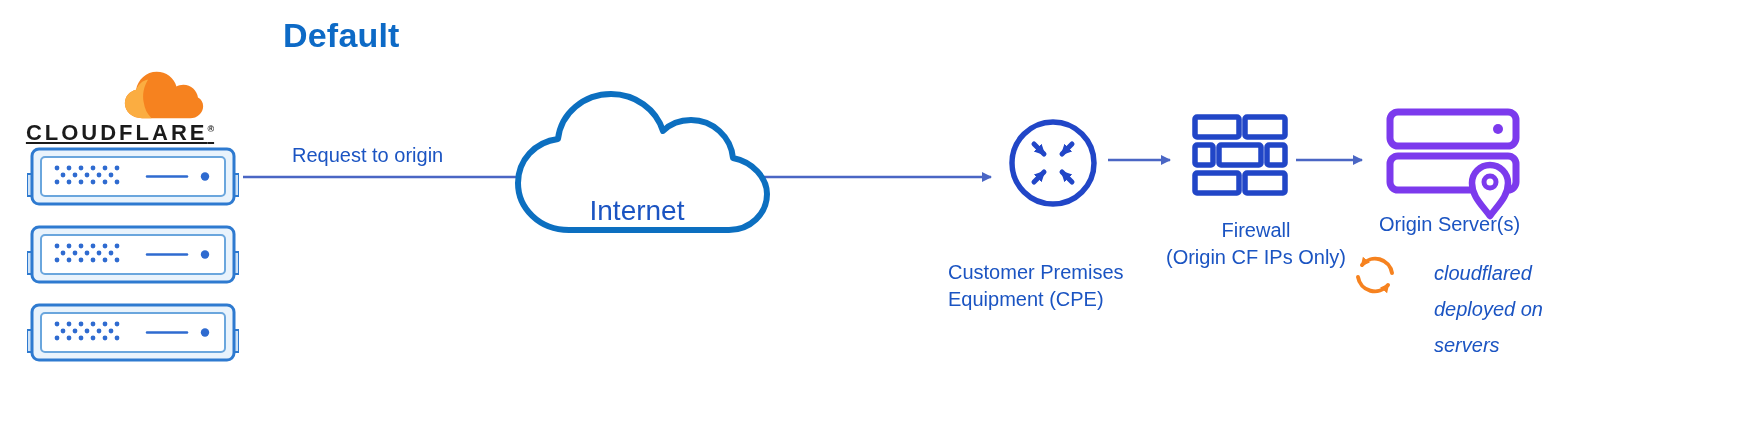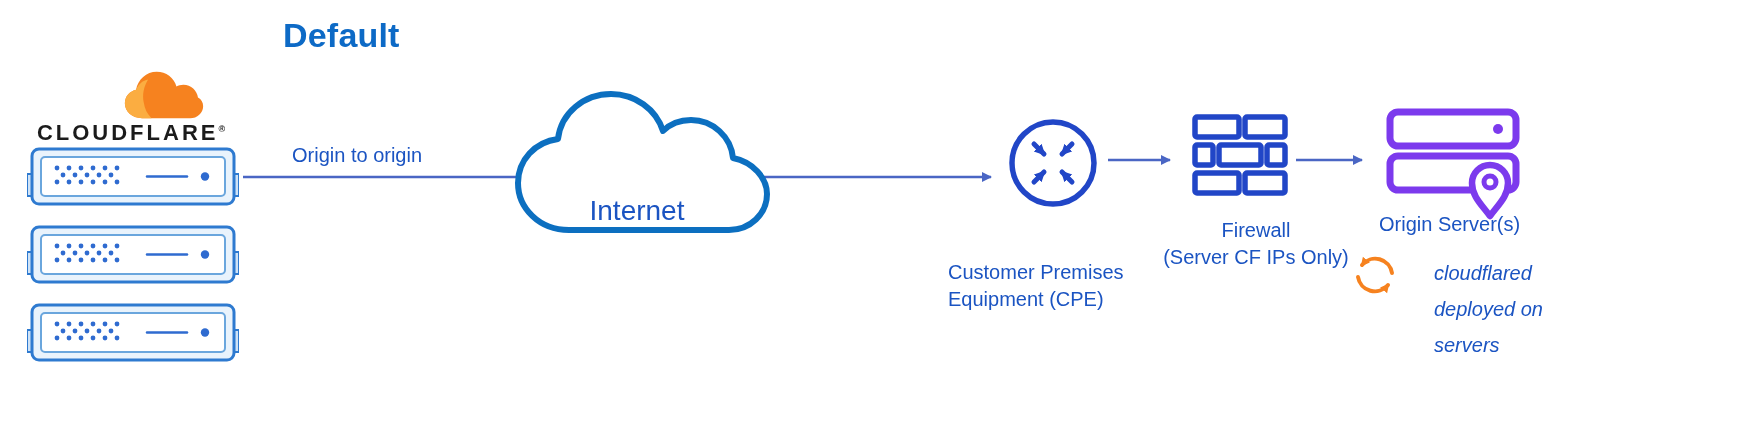--- a/index.html
+++ b/index.html
@@ -43,21 +43,21 @@
 <body>
 
 <div id="canvas">
 
   <div class="abs diagram-title" style="left:283px; top:16px;">Default</div>
 
   <svg class="abs" style="left:118px; top:66px;" width="86" height="58" viewBox="0 0 100 66">
     <path d="M 28 60 C 16 60 8 52 8 43 C 8 35 13 29 21 27 C 23 15 33 6 45 6 C 56 6 65 13 68 23 C 70 22 73 21 76 21 C 85 21 92 28 93 36 C 97 38 99 42 99 46 C 99 54 92 60 84 60 Z" fill="#f6821f"></path>
     <path d="M 28 60 C 16 60 8 52 8 43 C 8 35 13 29 21 27 C 24 20 29 16 35 15 C 30 23 28 33 30 42 C 31 49 34 55 39 60 Z" fill="#fbad41"></path>
   </svg>
-  <div class="abs wordmark" style="left:29px; top:120px;">
+  <div class="abs wordmark" style="left:18px; top:120px;text-decoration:underline;">
     <span>CLOUDFLARE</span><span class="reg">®</span>
   </div>
 
   <svg class="abs" style="left:27px; top:146px;" width="212" height="62" viewBox="0 0 212 62">
     <rect x="0" y="28" width="9" height="22" fill="#cfe3f7" stroke="#2e7ad0" stroke-width="2"></rect>
     <rect x="203" y="28" width="9" height="22" fill="#cfe3f7" stroke="#2e7ad0" stroke-width="2"></rect>
     <rect x="5" y="3" width="202" height="55" rx="7" fill="#e9f3fc" stroke="#2e7ad0" stroke-width="3"></rect>
     <rect x="14" y="11" width="184" height="39" rx="4" fill="#ffffff" stroke="#6aa6dd" stroke-width="2"></rect>
     <g fill="#2f6bd0">
       <circle cx="30" cy="22" r="2.4"></circle>
@@ -140,21 +140,21 @@
 
   <svg class="abs" style="left:241px; top:166px;" width="768" height="22">
     <defs>
       <marker id="ah1" markerUnits="userSpaceOnUse" markerWidth="12" markerHeight="12" refX="9" refY="5" orient="auto">
         <path d="M0,0 L10,5 L0,10 Z" fill="#4a66c4"></path>
       </marker>
     </defs>
     <line x1="2" y1="11" x2="750" y2="11" stroke="#4a66c4" stroke-width="2.5" marker-end="url(#ah1)"></line>
   </svg>
 
-  <div class="abs label" style="left:292px; top:142px;">Origin to origin</div>
+  <div class="abs label" style="left:292px; top:142px;">Request to origin</div>
 
   <svg class="abs" style="left:505px; top:84px;" width="272" height="164" viewBox="0 0 272 164">
     <path d="M 64 146 C 34 146 13 124 13 99 C 13 76 30 58 53 55 C 56 29 79 10 106 10 C 130 10 151 25 158 47 C 165 40 175 36 186 36 C 208 36 226 53 228 74 C 248 78 262 94 262 110 C 262 130 245 146 224 146 Z" fill="#ffffff" stroke="#0c6fc0" stroke-width="6" stroke-linejoin="round"></path>
   </svg>
   <div class="abs label center" style="left:562px; top:197px; width:150px; font-size:28px;">Internet</div>
 
   <svg class="abs" style="left:1008px; top:118px;" width="90" height="90" viewBox="0 0 90 90">
     <defs>
       <marker id="ah2" markerUnits="userSpaceOnUse" markerWidth="13" markerHeight="13" refX="9" refY="5.5" orient="auto">
         <path d="M0,0 L11,5.5 L0,11 Z" fill="#2146c7"></path>
@@ -183,21 +183,21 @@
       <rect x="3" y="3" width="44" height="20" rx="2"></rect>
       <rect x="53" y="3" width="40" height="20" rx="2"></rect>
       <rect x="3" y="31" width="18" height="20" rx="2"></rect>
       <rect x="27" y="31" width="42" height="20" rx="2"></rect>
       <rect x="75" y="31" width="18" height="20" rx="2"></rect>
       <rect x="3" y="59" width="44" height="20" rx="2"></rect>
       <rect x="53" y="59" width="40" height="20" rx="2"></rect>
     </g>
   </svg>
   <div class="abs label center pre" style="left:1155px; top:217px; width:202px;">Firewall
-(Server CF IPs Only)</div>
+(Origin CF IPs Only)</div>
 
   <svg class="abs" style="left:1294px; top:150px;" width="84" height="20">
     <defs>
       <marker id="ah4" markerUnits="userSpaceOnUse" markerWidth="12" markerHeight="12" refX="9" refY="5" orient="auto">
         <path d="M0,0 L10,5 L0,10 Z" fill="#4a66c4"></path>
       </marker>
     </defs>
     <line x1="2" y1="10" x2="68" y2="10" stroke="#4a66c4" stroke-width="2.5" marker-end="url(#ah4)"></line>
   </svg>
 

